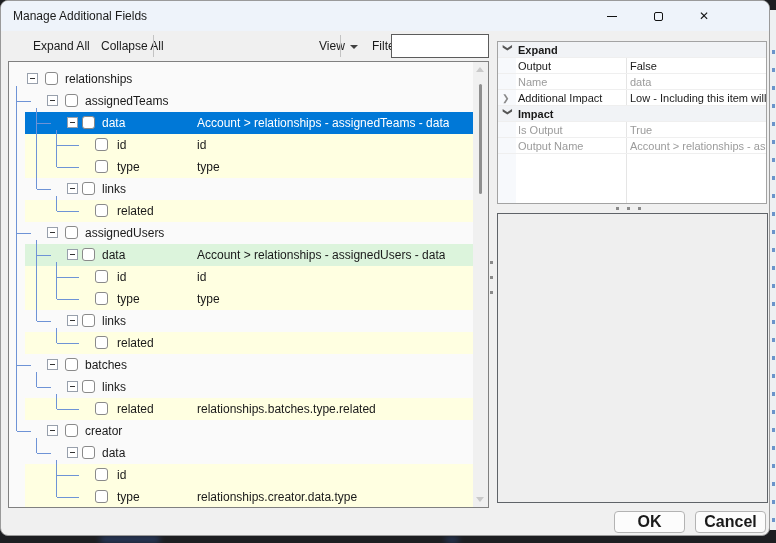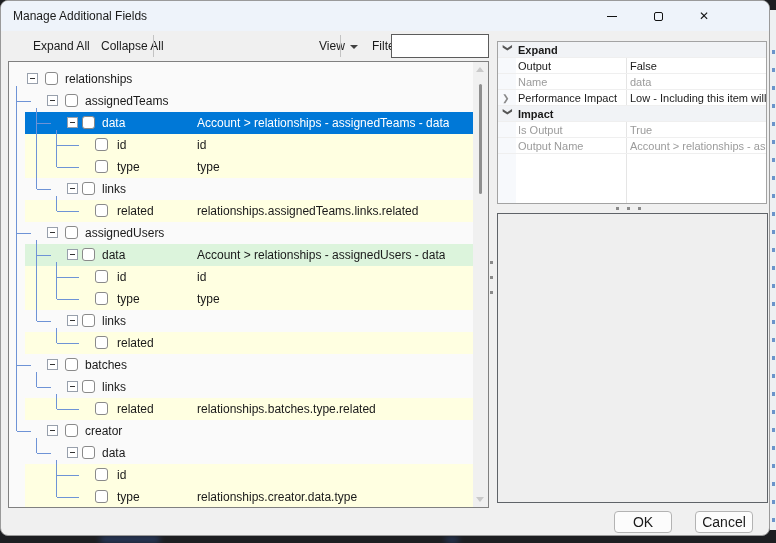--- a/index.html
+++ b/index.html
@@ -65,21 +65,21 @@
   .pg-divider { position:absolute; left:128px; top:0; width:1px; height:100%; background:#e5e5e5; }
 
   
   .hdots { position:absolute; left:615px; top:206px; width:30px; height:3px; }
   .vdots { position:absolute; left:489px; top:260px; width:3px; height:36px; }
   .dot { position:absolute; width:3px; height:3px; background:#8a8a8a; }
 
   .lower-panel { position:absolute; left:496px; top:212px; width:271px; height:290px; background:#efefef; border:1px solid #5f6368; }
 
   
-  .btn { position:absolute; top:510px; width:58px; height:22px; background:#fcfcfc; border:1px solid #b3b3b3; border-radius:4px; font-size:14px; color:#1a1a1a; text-align:center; line-height:20px; }
+  .btn { position:absolute; top:510px; width:71px; height:22px; background:#fcfcfc; border:1px solid #b3b3b3; border-radius:4px; font-size:16px; color:#1a1a1a; text-align:center; line-height:20px;font-weight:bold; }
   .btn.ok { left:613px; } .btn.cancel { left:694px; }
 </style>
 </head>
 <body>
 
 <div class="bg-sliver-right">
     <div class="mark" style="top: 40px;"></div>
     <div class="mark" style="top: 58px;"></div>
     <div class="mark" style="top: 76px;"></div>
     <div class="mark" style="top: 94px;"></div>
@@ -164,21 +164,20 @@
           <span class="t-value">type</span>
         </div>
         <div class="tree-row">
           <div class="t-exp" style="left: 42px;"></div>
           <div class="t-cb" style="left: 57px;"></div>
           <span class="t-label" style="left: 77px;">links</span>
         </div>
         <div class="tree-row yellow">
           <div class="t-cb" style="left: 70px;"></div>
           <span class="t-label" style="left: 92px;">related</span>
-          <span class="t-value">relationships.assignedTeams.links.related</span>
         </div>
         <div class="tree-row">
           <div class="t-exp" style="left: 22px;"></div>
           <div class="t-cb" style="left: 40px;"></div>
           <span class="t-label" style="left: 60px;">assignedUsers</span>
         </div>
         <div class="tree-row green">
           <div class="t-exp" style="left: 42px;"></div>
           <div class="t-cb" style="left: 57px;"></div>
           <span class="t-label" style="left: 77px;">data</span>
@@ -288,21 +287,21 @@
         <div class="pg-row">
           <span class="pg-label">Output</span>
           <span class="pg-value">False</span>
         </div>
         <div class="pg-row dim">
           <span class="pg-label">Name</span>
           <span class="pg-value">data</span>
         </div>
         <div class="pg-row">
           <span class="pg-chev right">❯</span>
-          <span class="pg-label">Performance Impact</span>
+          <span class="pg-label">Additional Impact</span>
           <span class="pg-value">Low - Including this item will h</span>
         </div>
         <div class="pg-row cat">
           <span class="pg-chev down">❯</span>
           <span class="pg-label">Impact</span>
         </div>
         <div class="pg-row dim">
           <span class="pg-label">Is Output</span>
           <span class="pg-value">True</span>
         </div>

